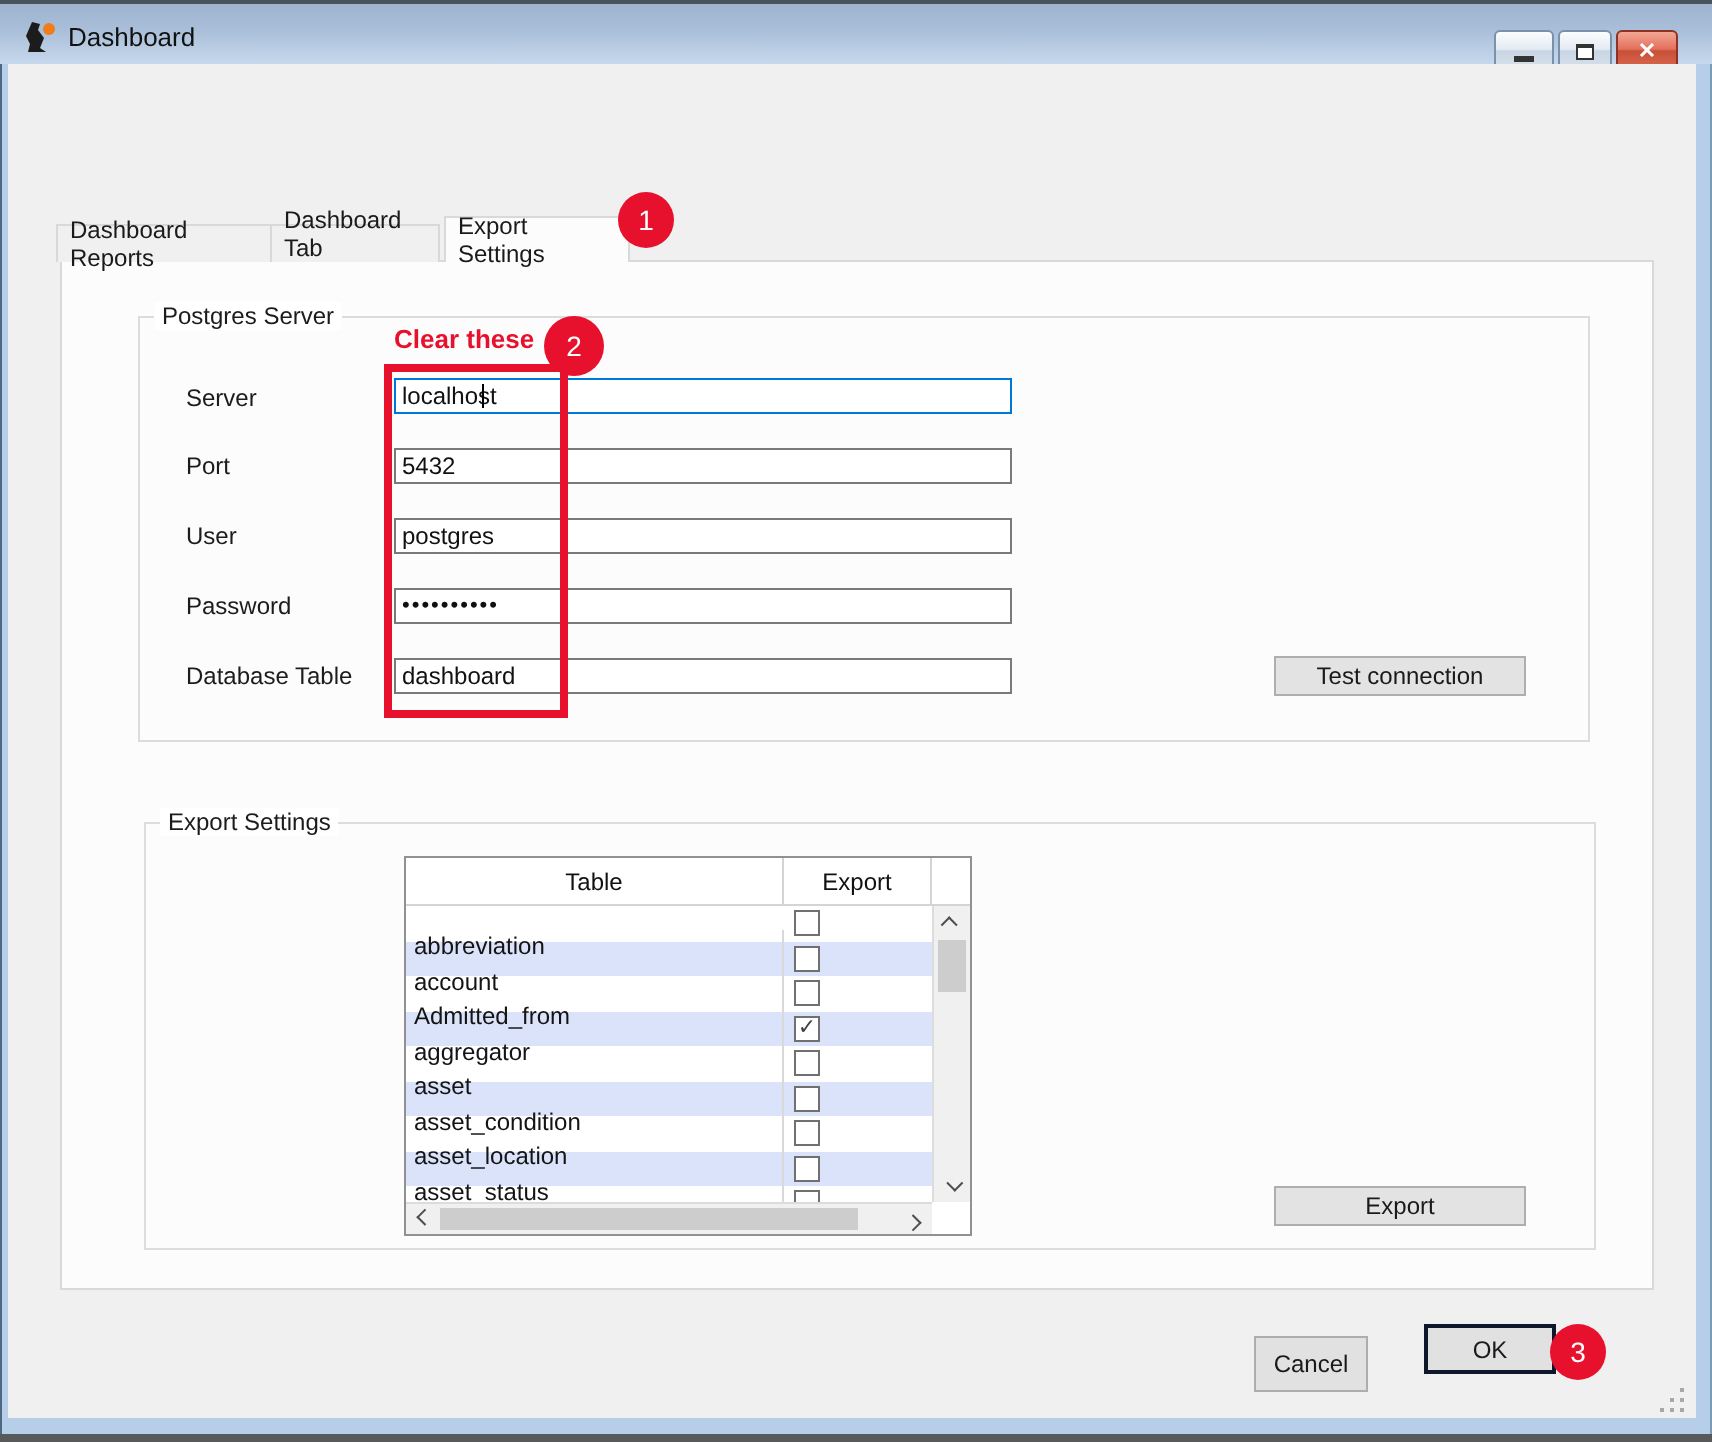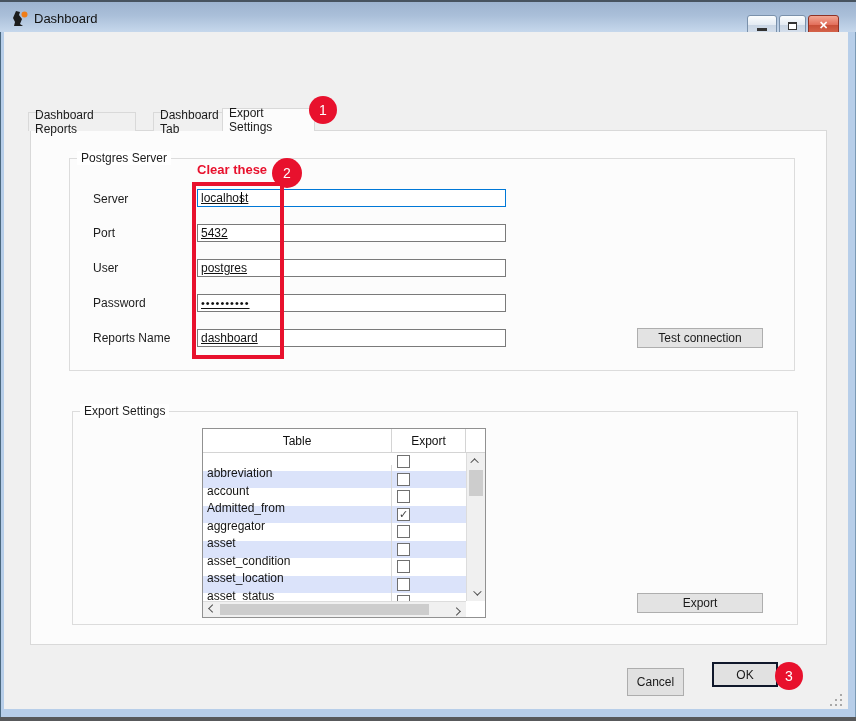--- a/index.html
+++ b/index.html
@@ -36,37 +36,37 @@
 
   
   .content { position:absolute; left:4px; top:32px; width:844px; height:677px; background:#f0f0f0; }
   .bottom-dark { position:absolute; left:0; bottom:0; width:856px; height:4px; background:#58595b; }
 
   
   .tab { position:absolute; height:19px; top:112px; background:#f0f0f0;
          border:1px solid #d9d9d9; border-bottom:none; z-index:1;
          display:flex; align-items:center; justify-content:center; padding:0 6px; cursor:default; }
   .tab.t0 { left:28px;  width:108px; }
-  .tab.t1 { left:153px; width:85px;  }
+  .tab.t1 { left:135px; width:85px;align-items:flex-end;  }
   .tab.active { top:108px; height:23px; background:#fcfcfc; z-index:3; left:222px; width:93px; }
 
   .tabpanel { position:absolute; left:30px; top:130px; width:797px; height:515px;
               background:#fcfcfc; border:1px solid #d9d9d9; z-index:0; }
 
   
   .groupbox { position:absolute; border:1px solid #dcdcdc; z-index:1; }
   .groupbox.pg { left:69px; top:158px; width:726px; height:213px; }
   .groupbox.ex { left:72px; top:411px; width:726px; height:214px; }
   .group-label { position:absolute; top:-8px; left:7px; background:#ffffff; padding:0 4px; font-size:12px; color:#1c1c1c; }
 
   
   .fld-label { position:absolute; left:93px; width:100px; font-size:12px; color:#1c1c1c; }
   .fld-input { position:absolute; left:197px; width:309px; height:18px;
                border:1px solid #7a7a7a; background:#fff; font-family:"Liberation Sans",sans-serif;
-               font-size:12px; padding:0 3px; color:#111;text-decoration:underline; }
+               font-size:12px; padding:0 3px; color:#111; }
   .fld-input.focused { border:1px solid #0078d7; }
   .fld-input.pwd { letter-spacing:1px; font-size:11px; }
   .caret { position:absolute; left:241px; top:192px; width:1px; height:12px; background:#000; z-index:2; }
 
   .btn { position:absolute; background:#e3e3e3; border:1px solid #aeaeae;
          font-family:"Liberation Sans",sans-serif; font-size:12px; color:#1a1a1a;
          display:flex; align-items:center; justify-content:center; cursor:default; }
   .btn.test   { left:637px; top:328px; width:126px; height:20px; }
   .btn.export { left:637px; top:593px; width:126px; height:20px; }
   .btn.cancel { left:627px; top:668px; width:57px;  height:28px; background:#e1e1e1; border-color:#adadad; }
@@ -169,21 +169,21 @@
 
   <span class="fld-label" style="top:226px;">Port</span>
   <input class="fld-input" style="top: 224px;" value="5432">
 
   <span class="fld-label" style="top:261px;">User</span>
   <input class="fld-input" style="top: 259px;" value="postgres">
 
   <span class="fld-label" style="top:296px;">Password</span>
   <input class="fld-input pwd" style="top: 294px;" value="••••••••••">
 
-  <span class="fld-label" style="top:331px;">Reports Name</span>
+  <span class="fld-label" style="top:331px;">Database Table</span>
   <input class="fld-input" style="top: 329px;" value="dashboard">
 
   <div class="btn test">
       <span>Test connection</span>
     </div>
 
   <div class="groupbox ex">
     <span class="group-label">Export Settings</span>
   </div>
 

